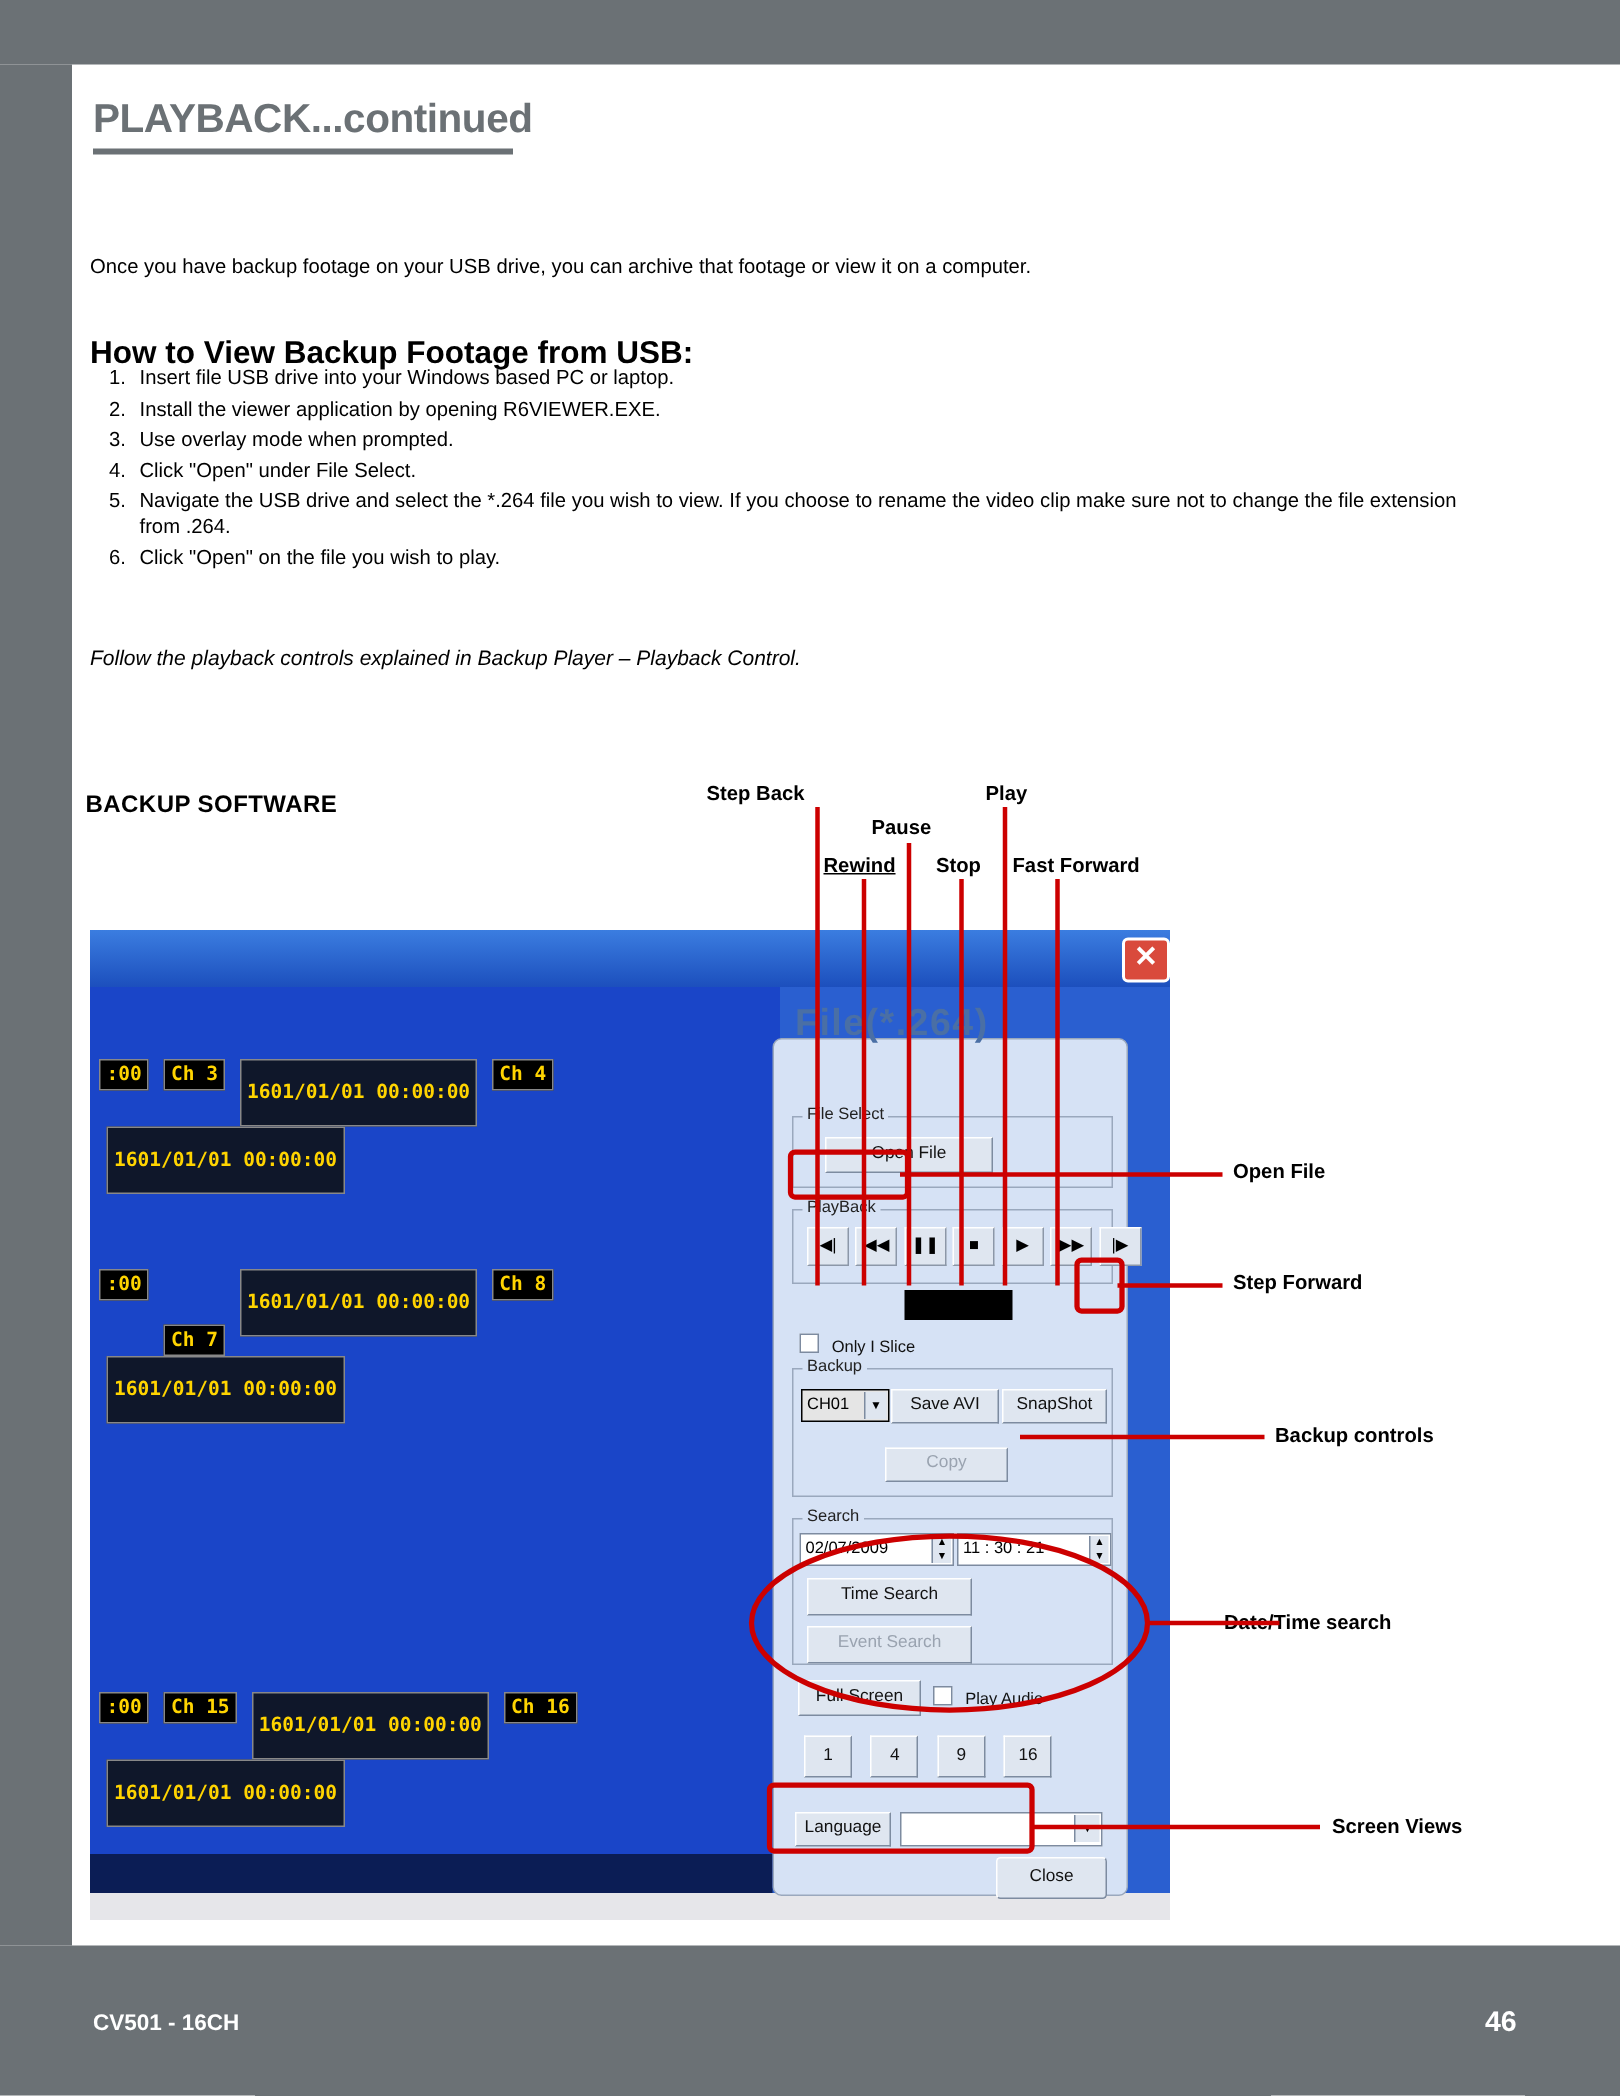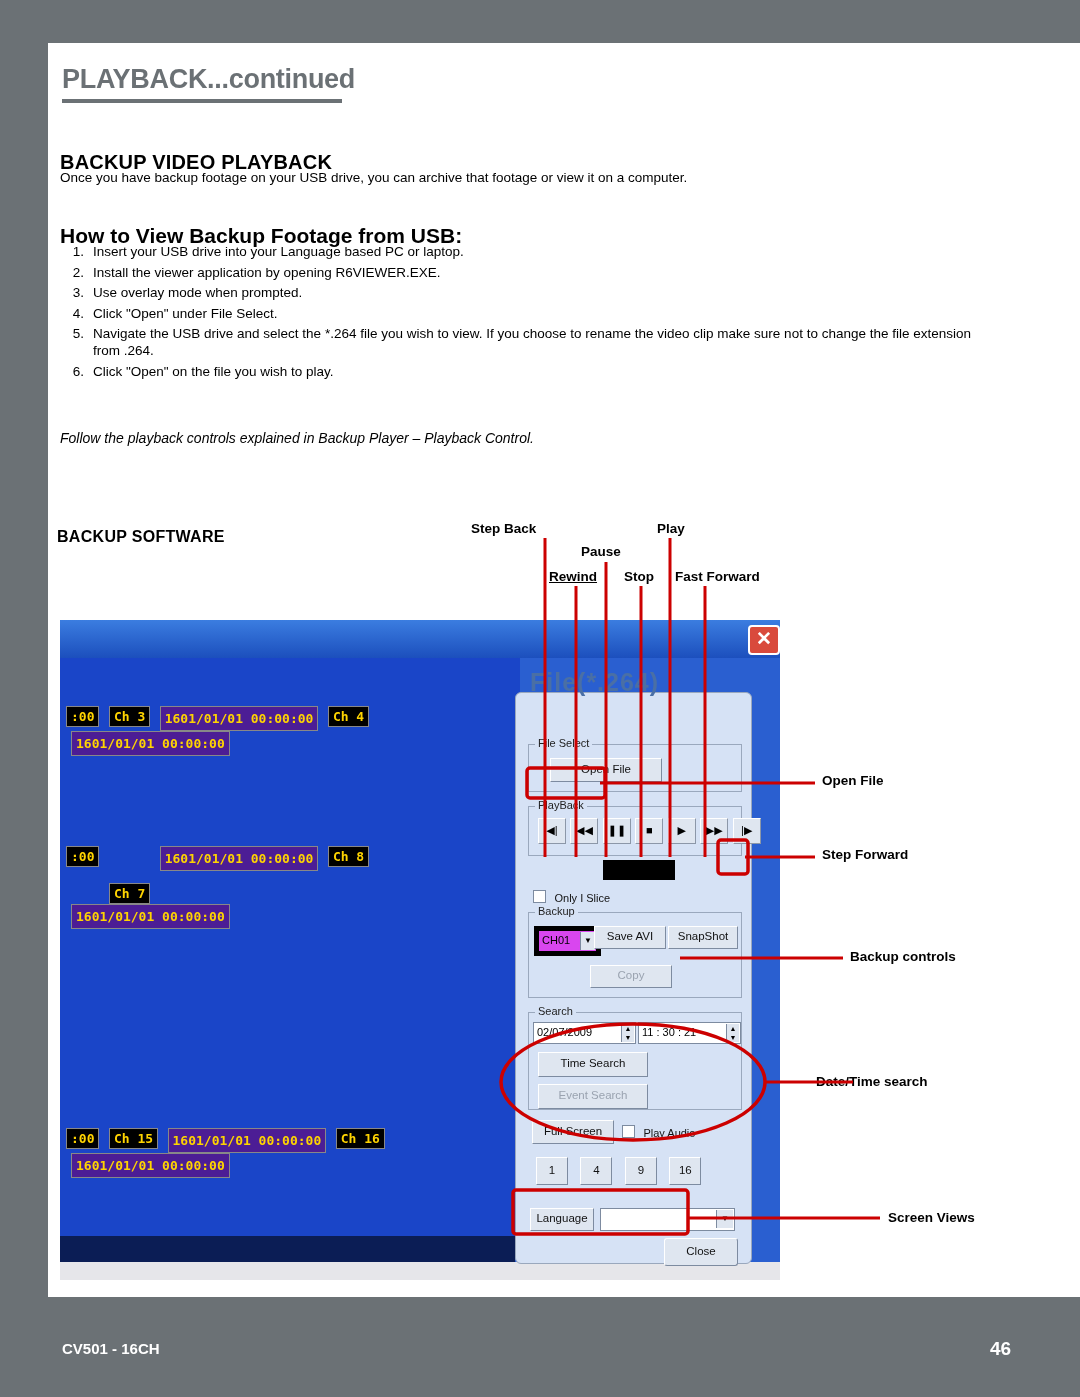--- a/index.html
+++ b/index.html
@@ -23,21 +23,21 @@
   
   .shot{position:absolute;left:60px;top:620px;width:720px;height:680px;}
   .win-outer{position:absolute;left:0px;top:0px;width:720px;height:660px;background:#2a5fd0;}
   .win-titlebar{position:absolute;left:0;top:0;width:720px;height:38px;background:linear-gradient(#3b7de0,#1c4fbd);}
   .closebtn{position:absolute;left:688px;top:5px;width:28px;height:26px;background:#d94a3c;border:2px solid #ffffff;border-radius:4px;color:#fff;font-size:19px;font-weight:bold;text-align:center;line-height:24px;}
   .video-area{position:absolute;left:0px;top:38px;width:460px;height:600px;background:#1a45c8;}
   .win-bottom{position:absolute;left:0px;top:616px;width:455px;height:26px;background:#0b1d55;}
   .win-bottom2{position:absolute;left:0px;top:642px;width:720px;height:18px;background:#e6e6ea;}
   .chrow{position:absolute;height:22px;}
   .chlabel{display:inline-block;background:#000;color:#ffd400;font-family:"DejaVu Sans Mono",monospace;font-size:13px;font-weight:bold;padding:2px 4px;border:1px solid #888;vertical-align:top;}
-  .chtime{display:inline-block;background:#4c1d95;color:#ffd400;font-family:"DejaVu Sans Mono",monospace;font-size:13px;font-weight:bold;padding:4px 4px;border:1px solid #888;margin-left:5px;vertical-align:top;}
+  .chtime{display:inline-block;background:#0f172a;color:#ffd400;font-family:"DejaVu Sans Mono",monospace;font-size:13px;font-weight:bold;padding:14px 4px;border:1px solid #888;margin-left:5px;vertical-align:top;}
 
   
   .panel{position:absolute;left:455px;top:72px;width:235px;height:570px;background:#d6e2f5;border:1px solid #9aa8bd;border-radius:6px;}
   .filetitle{position:absolute;left:470px;top:48px;font-size:25px;font-weight:bold;color:#4a6fa5;letter-spacing:1px;font-family:"Liberation Sans",sans-serif;}
   .grp{position:absolute;border:1px solid #9aa8bd;background:transparent;}
   .grp > .glab{position:absolute;top:-8px;left:6px;background:#d6e2f5;font-size:11px;color:#222;padding:0 3px;}
   .btn{background:#dfe6f0;border:1px solid #7d8ba0;border-top-color:#fff;border-left-color:#fff;font-size:11.5px;color:#111;text-align:center;display:inline-block;}
   .tbtn{width:26px;height:24px;background:#dfe6f0;border:1px solid #8c97a8;border-top-color:#fff;border-left-color:#fff;display:inline-block;text-align:center;line-height:22px;font-size:11px;color:#000;}
   .chk{display:inline-block;width:11px;height:11px;border:1px solid #7d8ba0;background:#fff;vertical-align:-1px;}
   .small{font-size:11px;color:#111;}
@@ -54,26 +54,25 @@
 
 <div class="page">
 
   <div class="topbar"></div>
   <div class="leftbar"></div>
   <div class="bottombar"></div>
 
   <div class="chapter">PLAYBACK...continued</div>
   <div class="chapter-underline"></div>
 
-  <h2 class="sec">BACKUP VIDEO PLAYBACK</h2>
   <div class="sec-desc">Once you have backup footage on your USB drive, you can archive that footage or view it on a computer.</div>
   <h3 class="sub">How to View Backup Footage from USB:</h3>
 
   <div class="steps">
-    <div class="step"><span class="num">1.</span><span>Insert your USB drive into your Language based PC or laptop.</span></div>
+    <div class="step"><span class="num">1.</span><span>Insert file USB drive into your Windows based PC or laptop.</span></div>
     <div class="step"><span class="num">2.</span><span>Install the viewer application by opening R6VIEWER.EXE.</span></div>
     <div class="step"><span class="num">3.</span><span>Use overlay mode when prompted.</span></div>
     <div class="step"><span class="num">4.</span><span>Click "Open" under File Select.</span></div>
     <div class="step"><span class="num">5.</span><span>Navigate  the USB drive and select the *.264 file you wish to view. If you choose to rename the video clip make sure not to change the file extension from .264.</span></div>
     <div class="step"><span class="num">6.</span><span>Click "Open" on the file you wish to play.</span></div>
   </div>
 
   <div class="italic-note">Follow the playback controls explained in Backup Player – Playback Control.</div>
   <div class="bs-label">BACKUP SOFTWARE</div>
 
@@ -134,21 +133,21 @@
       <div style="position:absolute;left:543px;top:240px;width:72px;height:20px;background:#000;"></div>
 
       <div style="position:absolute;left:473px;top:268px;">
         <span class="chk"></span>
         <span class="small" style="margin-left:4px;">Only I Slice</span>
       </div>
 
       <div class="grp" style="left:468px;top:292px;width:212px;height:84px;">
         <span class="glab">Backup</span>
       </div>
-      <div style="position:absolute;left:474px;top:306px;width:54px;height:20px;background:#d946ef;border:5px solid #000000;font-size:11px;color:#000;padding-left:3px;line-height:19px;">
+      <div style="position:absolute;left:474px;top:306px;width:54px;height:20px;background:#e5e5e5;border:1px solid #000000;font-size:11px;color:#000;padding-left:3px;line-height:19px;">
         <span>CH01</span>
         <span style="position:absolute;right:1px;top:1px;width:14px;height:18px;background:#dfe6f0;border-left:1px solid #7d8ba0;text-align:center;font-size:8px;line-height:18px;">▼</span>
       </div>
       <div class="btn" style="position:absolute;left:534px;top:306px;width:70px;height:21px;line-height:19px;">Save AVI</div>
       <div class="btn" style="position:absolute;left:608px;top:306px;width:68px;height:21px;line-height:19px;">SnapShot</div>
       <div class="btn" style="position:absolute;left:530px;top:345px;width:80px;height:21px;line-height:19px;color:#9aa3b0;">Copy</div>
 
       <div class="grp" style="left:468px;top:392px;width:212px;height:96px;">
         <span class="glab">Search</span>
       </div>

